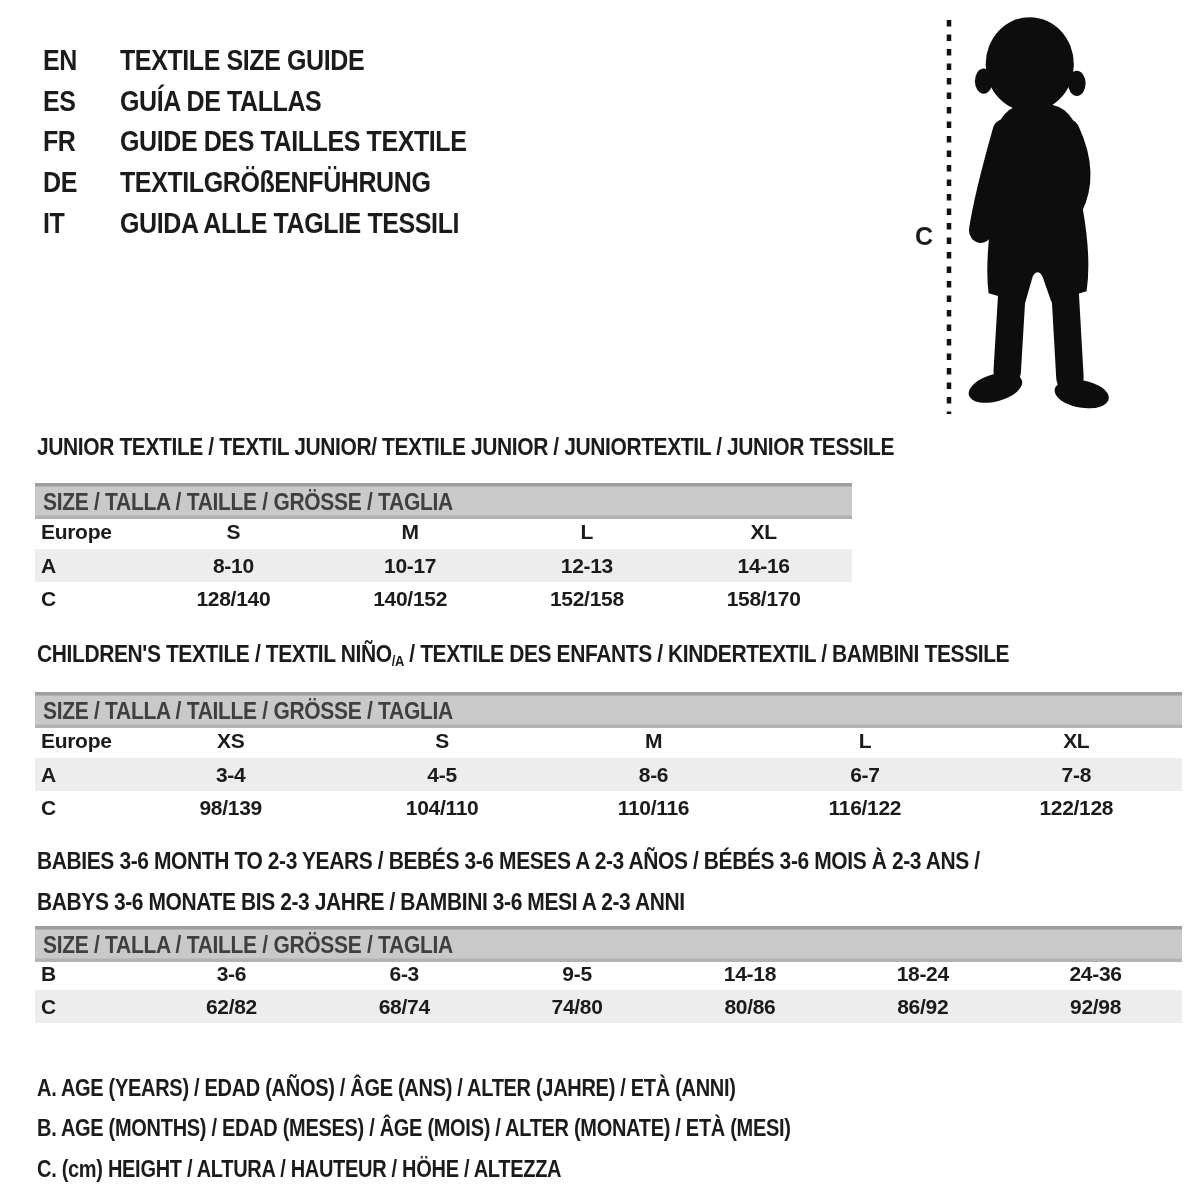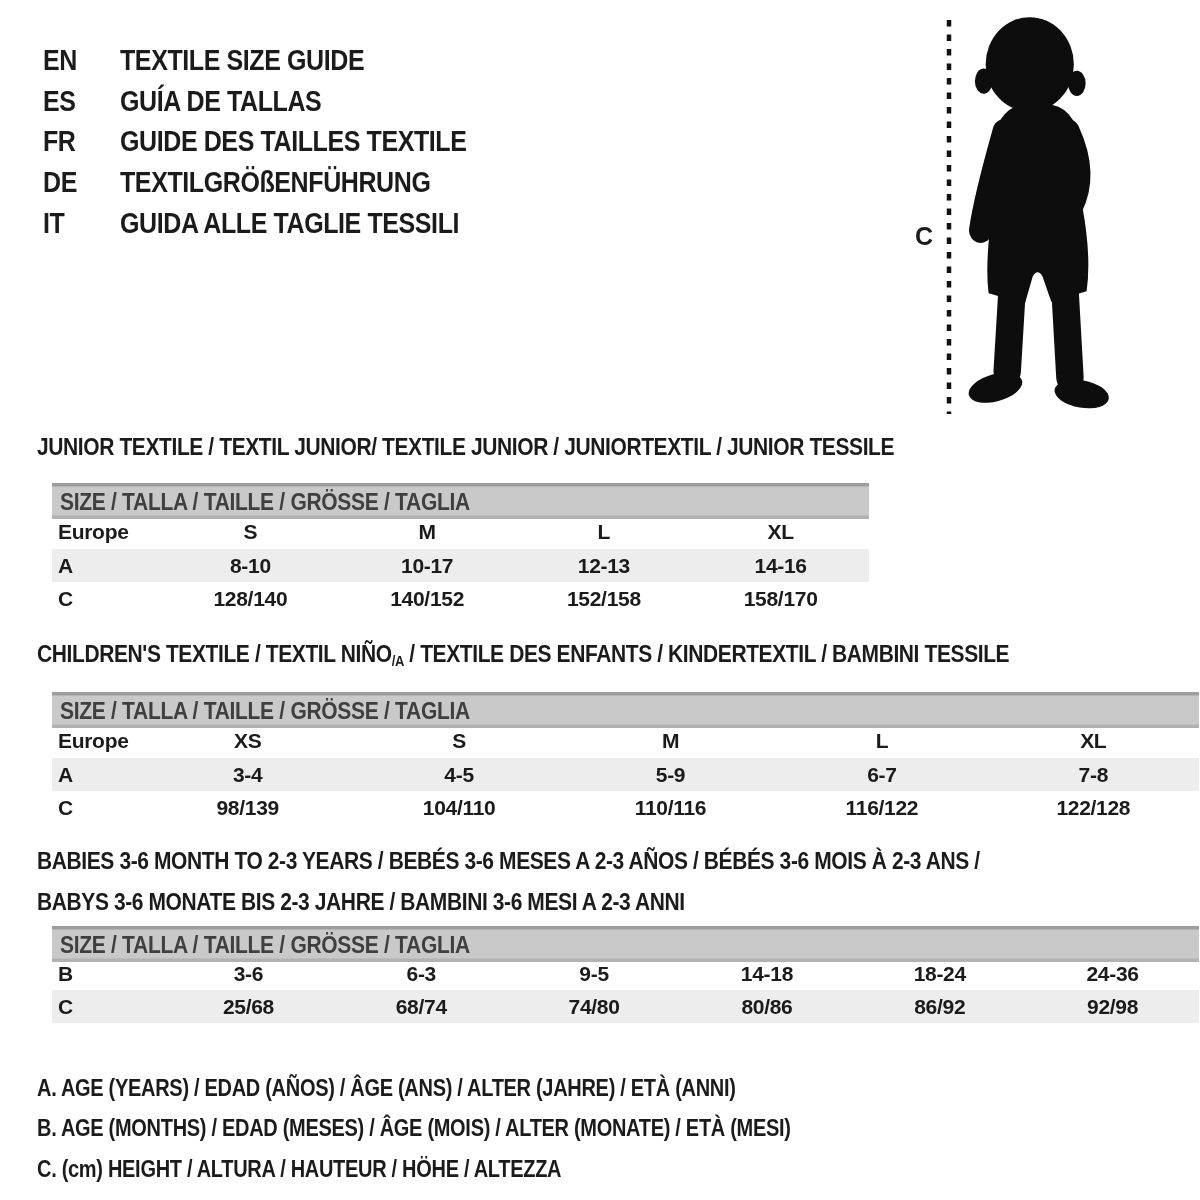--- a/index.html
+++ b/index.html
@@ -15,21 +15,21 @@
   .langs{left:43px;top:40px;font-size:25px;line-height:35px;letter-spacing:-0.4px;}
   .lang-code{display:inline-block;width:77px;}
   
   .figure{left:905px;top:14px;width:250px;height:410px;}
   .figure svg{position:absolute;left:0;top:0;}
   .c-label{position:absolute;left:10px;top:208px;font-size:25px;}
   
   .sec-title{font-size:21px;letter-spacing:-0.4px;white-space:nowrap;}
   .sec-title .subsz{font-size:13px;position:relative;top:3px;}
   
-  .sizetable{left:52px;}
+  .sizetable{left:35px;}
   .t1{width:817px;}
   .t2,.t3{width:1147px;}
   .sizebar{
     height:25px;background:#c9c9c9;
     border-top:3px solid #9e9e9e;border-bottom:3px solid #b2b2b2;
     font-size:21px;line-height:25px;padding-left:8px;color:#3f3f3f;
     letter-spacing:-0.3px;
   }
   .trow{display:grid;align-items:center;font-size:21px;}
   .t1 .trow{grid-template-columns:110px repeat(4,1fr);height:33px;}
@@ -109,21 +109,21 @@
     <div class="cell">XS</div>
     <div class="cell">S</div>
     <div class="cell">M</div>
     <div class="cell">L</div>
     <div class="cell">XL</div>
   </div>
   <div class="trow alt">
     <div class="cell lab">A</div>
     <div class="cell">3-4</div>
     <div class="cell">4-5</div>
-    <div class="cell">5-9</div>
+    <div class="cell">8-6</div>
     <div class="cell">6-7</div>
     <div class="cell">7-8</div>
   </div>
   <div class="trow">
     <div class="cell lab">C</div>
     <div class="cell">98/139</div>
     <div class="cell">104/110</div>
     <div class="cell">110/116</div>
     <div class="cell">116/122</div>
     <div class="cell">122/128</div>
@@ -141,21 +141,21 @@
     <div class="cell lab">B</div>
     <div class="cell">3-6</div>
     <div class="cell">6-3</div>
     <div class="cell">9-5</div>
     <div class="cell">14-18</div>
     <div class="cell">18-24</div>
     <div class="cell">24-36</div>
   </div>
   <div class="trow alt">
     <div class="cell lab">C</div>
-    <div class="cell">25/68</div>
+    <div class="cell">62/82</div>
     <div class="cell">68/74</div>
     <div class="cell">74/80</div>
     <div class="cell">80/86</div>
     <div class="cell">86/92</div>
     <div class="cell">92/98</div>
   </div>
 </div>
 
 <div class="abs legend tall">
   <div>A. AGE (YEARS) / EDAD (AÑOS) / ÂGE (ANS) / ALTER (JAHRE) / ETÀ (ANNI)</div>

